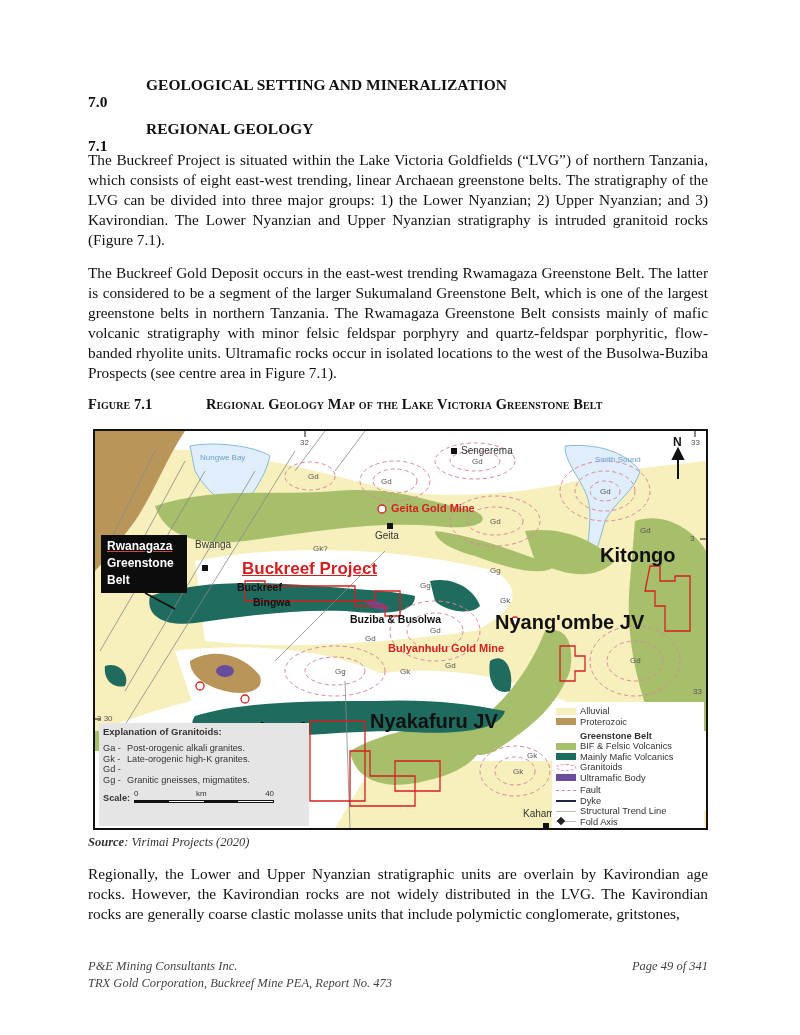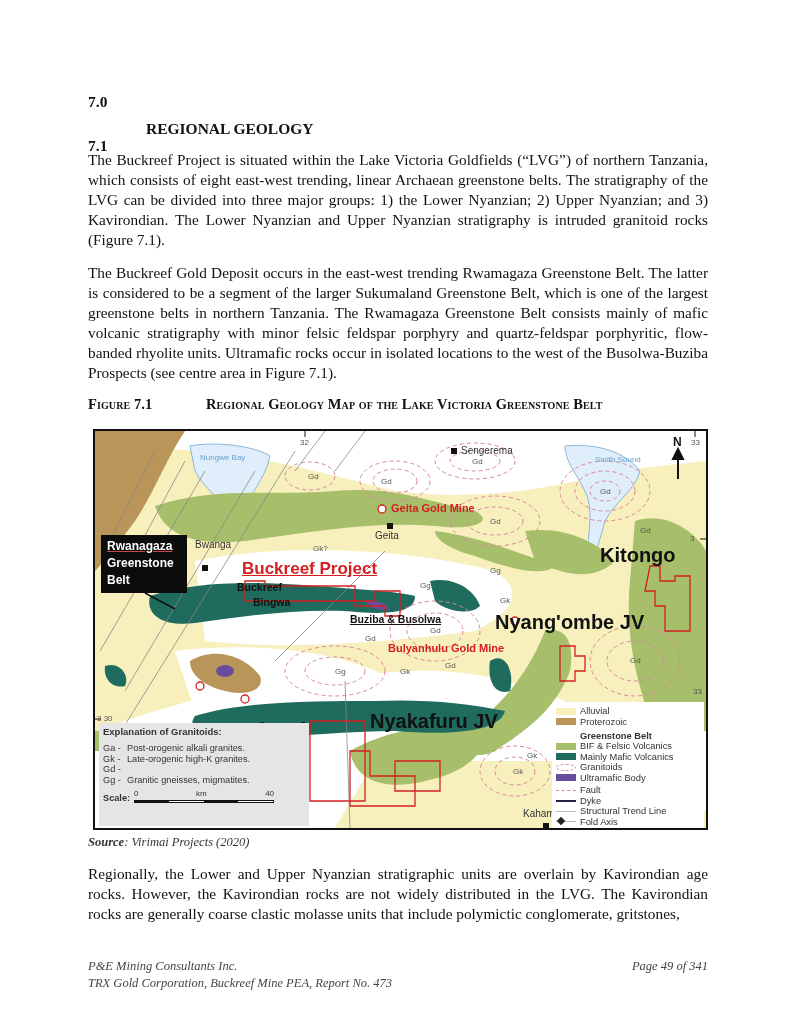--- a/index.html
+++ b/index.html
@@ -30,20 +30,21 @@
     .source { position: absolute; left: 88px; top: 835px; font-size: 12.5px; font-style: italic; color: #333; }
     .source b { font-weight: bold; }
     .footer { position: absolute; left: 88px; top: 958px; width: 620px; font-size: 12.5px; font-style: italic; color: #444; line-height: 17px; }
     .footer .right { position: absolute; right: 0; top: 0; }
   </style>
 </head>
 <body>
 
 <div class="heading" style="top:76px;">
   <span class="num">7.0</span>
+  <span>GEOLOGICAL SETTING AND MINERALIZATION</span>
 </div>
 <div class="heading" style="top:120px;">
   <span class="num">7.1</span>
   <span>REGIONAL GEOLOGY</span>
 </div>
 
 <p class="para" style="top:150px;margin:0;">The Buckreef Project is situated within the Lake Victoria Goldfields (“LVG”) of northern Tanzania, which consists of eight east-west trending, linear Archaean greenstone belts. The stratigraphy of the LVG can be divided into three major groups: 1) the Lower Nyanzian; 2) Upper Nyanzian; and 3) Kavirondian. The Lower Nyanzian and Upper Nyanzian stratigraphy is intruded granitoid rocks (Figure 7.1).</p>
 <p class="para" style="top:263px;margin:0;">The Buckreef Gold Deposit occurs in the east-west trending Rwamagaza Greenstone Belt. The latter is considered to be a segment of the larger Sukumaland Greenstone Belt, which is one of the largest greenstone belts in northern Tanzania. The Rwamagaza Greenstone Belt consists mainly of mafic volcanic stratigraphy with minor felsic feldspar porphyry and quartz-feldspar porphyritic, flow-banded rhyolite units. Ultramafic rocks occur in isolated locations to the west of the Busolwa-Buziba Prospects (see centre area in Figure 7.1).</p>
 
 <div class="fig-caption">
@@ -183,21 +184,21 @@
   <div class="map-text lbl-big" style="left:505px;top:113px;">Kitongo</div>
   <div class="map-text lbl-big" style="left:400px;top:180px;">Nyang'ombe JV</div>
   <div class="map-text lbl-big" style="left:275px;top:279px;">Nyakafuru JV</div>
   <div class="map-text lbl-big" style="left:150px;top:288px;">Kigosi</div>
 
   <div class="map-text lbl-red" style="left:296px;top:71px;font-size:11px;">Geita Gold Mine</div>
   <div class="map-text lbl-red" style="left:293px;top:211px;font-size:11px;">Bulyanhulu Gold Mine</div>
 
   <div class="map-text" style="left:142px;top:150px;font-size:10.5px;font-weight:bold;">Buckreef</div>
   <div class="map-text" style="left:158px;top:165px;font-size:10.5px;font-weight:bold;">Bingwa</div>
-  <div class="map-text" style="left:255px;top:182px;font-size:10.5px;font-weight:bold;text-decoration:underline;">Buziba &amp; Busolwa</div>
+  <div class="map-text" style="left:255px;top:182px;font-size:10.5px;font-weight:bold;">Buziba &amp; Busolwa</div>
   <div class="map-text lbl-sm" style="left:100px;top:108px;">Bwanga</div>
   <div class="map-text lbl-sm" style="left:280px;top:99px;">Geita</div>
   <div class="map-text lbl-sm" style="left:366px;top:14px;">Sengerema</div>
   <div class="map-text lbl-sm" style="left:428px;top:377px;">Kahama</div>
   <div class="map-text lbl-tiny" style="left:105px;top:22px;color:#6aa0d0;">Nungwe Bay</div>
   <div class="map-text lbl-tiny" style="left:500px;top:24px;color:#6aa0d0;">Smith Sound</div>
 
   <div class="map-text lbl-tiny" style="left:286px;top:46px;">Gd</div>
   <div class="map-text lbl-tiny" style="left:377px;top:26px;">Gd</div>
   <div class="map-text lbl-tiny" style="left:505px;top:56px;">Gd</div>

